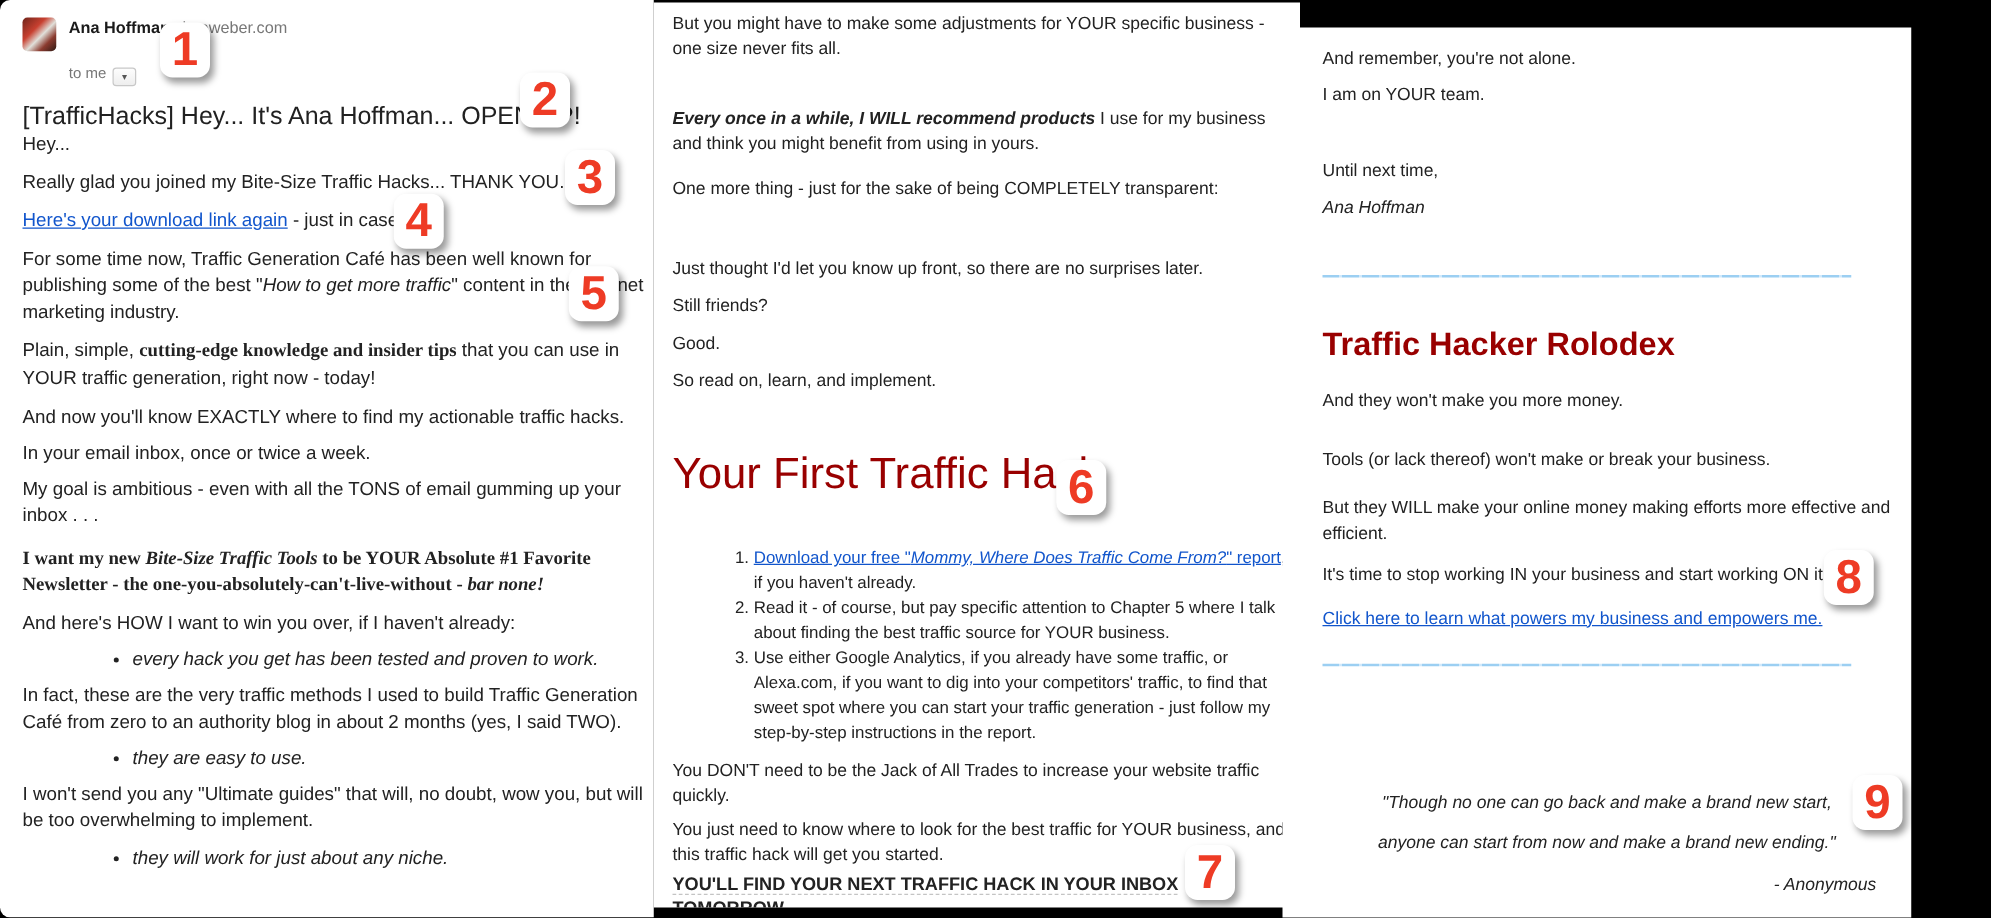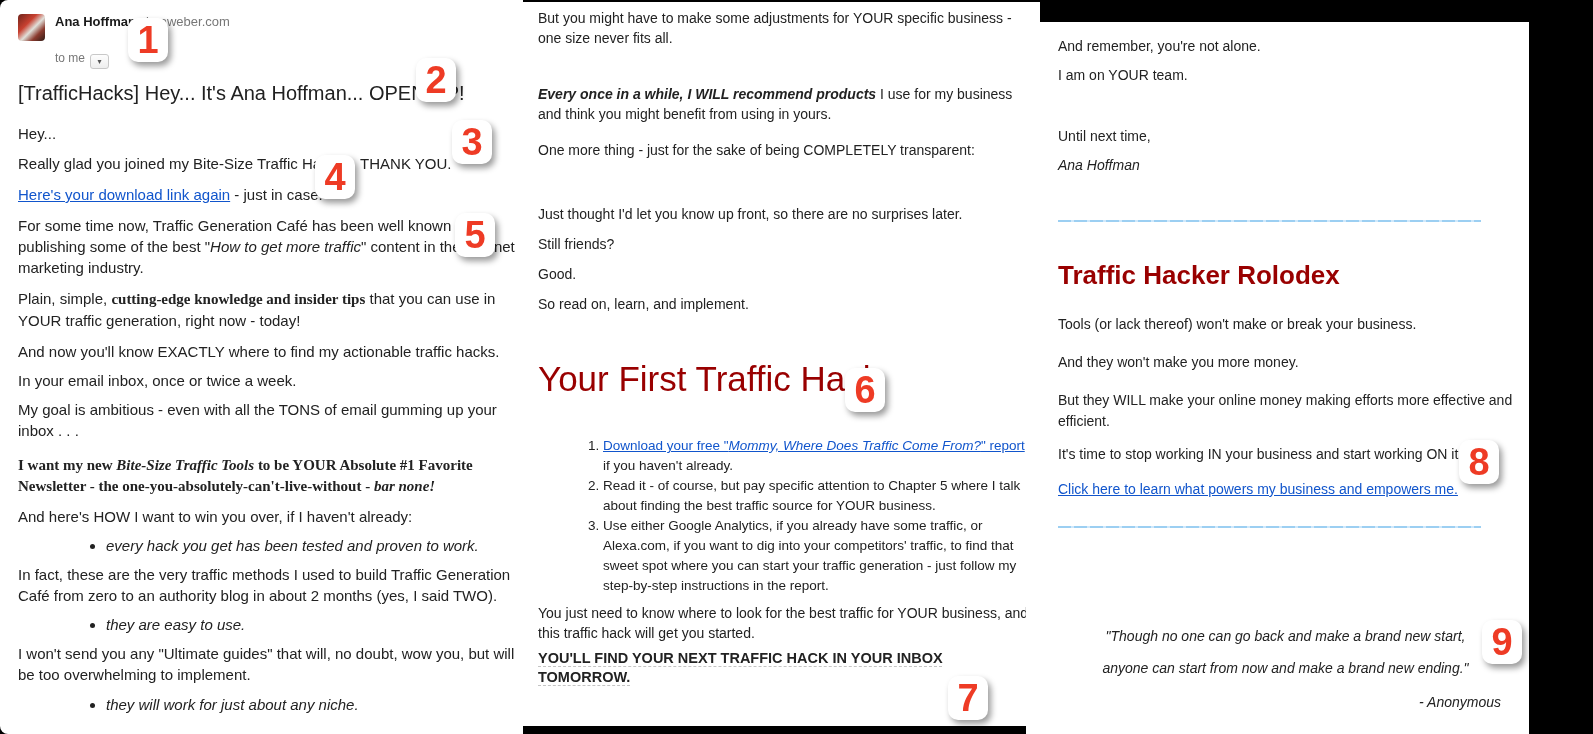--- a/index.html
+++ b/index.html
@@ -75,21 +75,21 @@
           <span>to me</span>
           <span class="dd-btn">
             <span>▾</span>
           </span>
         </div>
       </div>
     </div>
 
     <p class="subject">[TrafficHacks] Hey... It's Ana Hoffman... OPEN UP!</p>
 
-    <p style="margin-top:18px">Hey...</p>
+    <p style="margin-top:0">Hey...</p>
     <p style="margin-top:9px">Really glad you joined my Bite-Size Traffic Hacks... THANK YOU.</p>
     <p style="margin-top:10px"><span class="link">Here's your download link again</span><span> - just in case.</span></p>
     <p style="margin-top:10px"><span>For some time now, Traffic Generation Café has been well known for publishing some of the best "</span><span class="it">How to get more traffic</span><span>" content in the internet marketing industry.</span></p>
     <p style="margin-top:10px"><span>Plain, simple, </span><span class="bd">cutting-edge knowledge and insider tips</span><span> that you can use in YOUR traffic generation, right now - today!</span></p>
     <p style="margin-top:10px">And now you'll know EXACTLY where to find my actionable traffic hacks.</p>
     <p style="margin-top:8px">In your email inbox, once or twice a week.</p>
     <p style="margin-top:8px">My goal is ambitious - even with all the TONS of email gumming up your inbox . . .</p>
     <p style="margin-top:14px" class="bd"><span>I want my new </span><span class="it">Bite-Size Traffic Tools</span><span> to be YOUR Absolute #1 Favorite Newsletter - the one-you-absolutely-can't-live-without - </span><span class="it">bar none!</span></p>
     <p style="margin-top:9px">And here's HOW I want to win you over, if I haven't already:</p>
     <ul class="bul">
@@ -114,35 +114,36 @@
     <p style="margin-top:44px">Just thought I'd let you know up front, so there are no surprises later.</p>
     <p style="margin-top:10px">Still friends?</p>
     <p style="margin-top:10px">Good.</p>
     <p style="margin-top:10px">So read on, learn, and implement.</p>
     <h1 class="h1-mid">Your First Traffic Hack</h1>
     <ol class="steps">
       <li><span class="link"><span>Download your free "</span><span class="it">Mommy, Where Does Traffic Come From?</span><span>" report</span></span><span>, if you haven't already.</span></li>
       <li>Read it - of course, but pay specific attention to Chapter 5 where I talk about finding the best traffic source for YOUR business.</li>
       <li>Use either Google Analytics, if you already have some traffic, or Alexa.com, if you want to dig into your competitors' traffic, to find that sweet spot where you can start your traffic generation - just follow my step-by-step instructions in the report.</li>
     </ol>
+    <p style="margin-top:10px">You DON'T need to be the Jack of All Trades to increase your website traffic quickly.</p>
     <p style="margin-top:7px">You just need to know where to look for the best traffic for YOUR business, and this traffic hack will get you started.</p>
     <p style="margin-top:6px;line-height:19px" class="caps-bold">YOU'LL FIND YOUR NEXT TRAFFIC HACK IN YOUR INBOX TOMORROW.</p>
   </div>
 </div>
 
 <div class="panel" id="panel-right">
   <div class="col" id="col-right">
     <p style="margin-top:14px">And remember, you're not alone.</p>
     <p style="margin-top:8px">I am on YOUR team.</p>
     <p style="margin-top:40px">Until next time,</p>
     <p style="margin-top:8px" class="it">Ana Hoffman</p>
     <div class="divider"></div>
     <h2 class="h2-right">Traffic Hacker Rolodex</h2>
+    <p style="margin-top:17px">And they won't make you more money.</p>
     <p style="margin-top:26px">Tools (or lack thereof) won't make or break your business.</p>
-    <p style="margin-top:17px">And they won't make you more money.</p>
     <p style="margin-top:17px">But they WILL make your online money making efforts more effective and efficient.</p>
     <p style="margin-top:12px">It's time to stop working IN your business and start working ON it.</p>
     <p style="margin-top:14px"><span class="link">Click here to learn what powers my business and empowers me.</span></p>
     <div class="divider" style="margin-top:26px"></div>
     <p class="quote" style="margin-top:98px">"Though no one can go back and make a brand new start,</p>
     <p class="quote" style="margin-top:11px">anyone can start from now and make a brand new ending."</p>
     <p class="attrib" style="margin-top:13px">- Anonymous</p>
   </div>
 </div>
 

